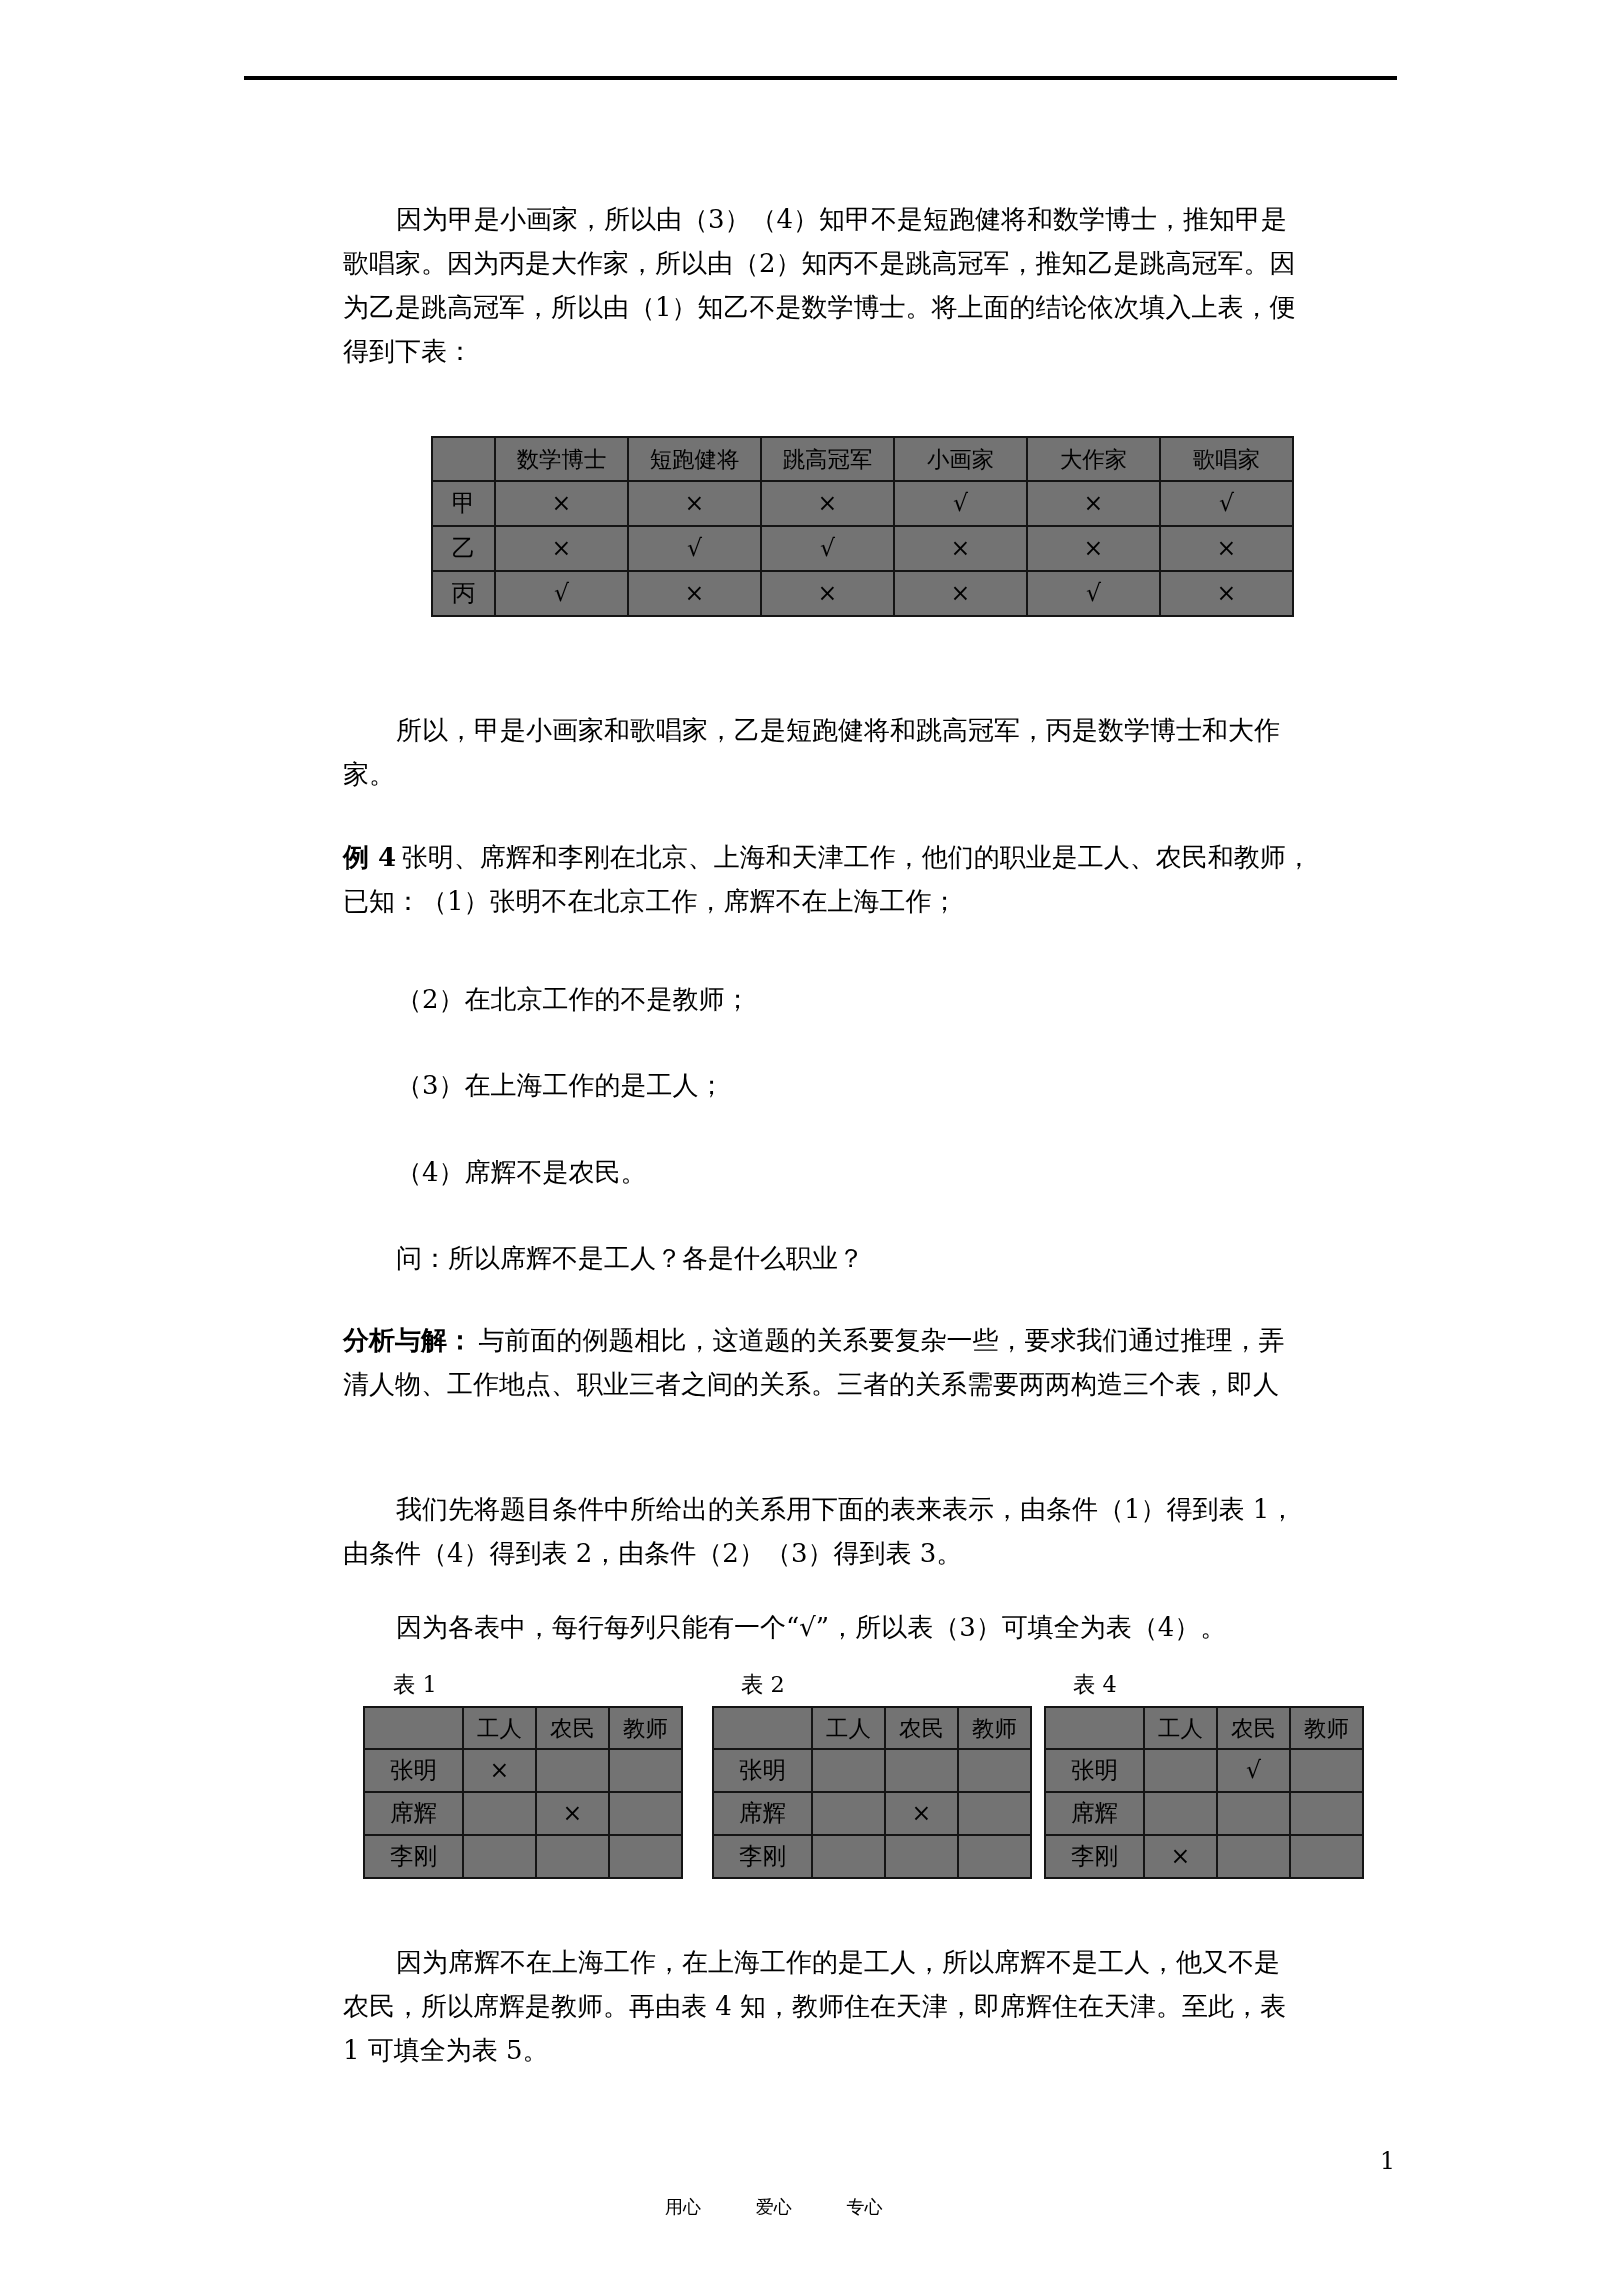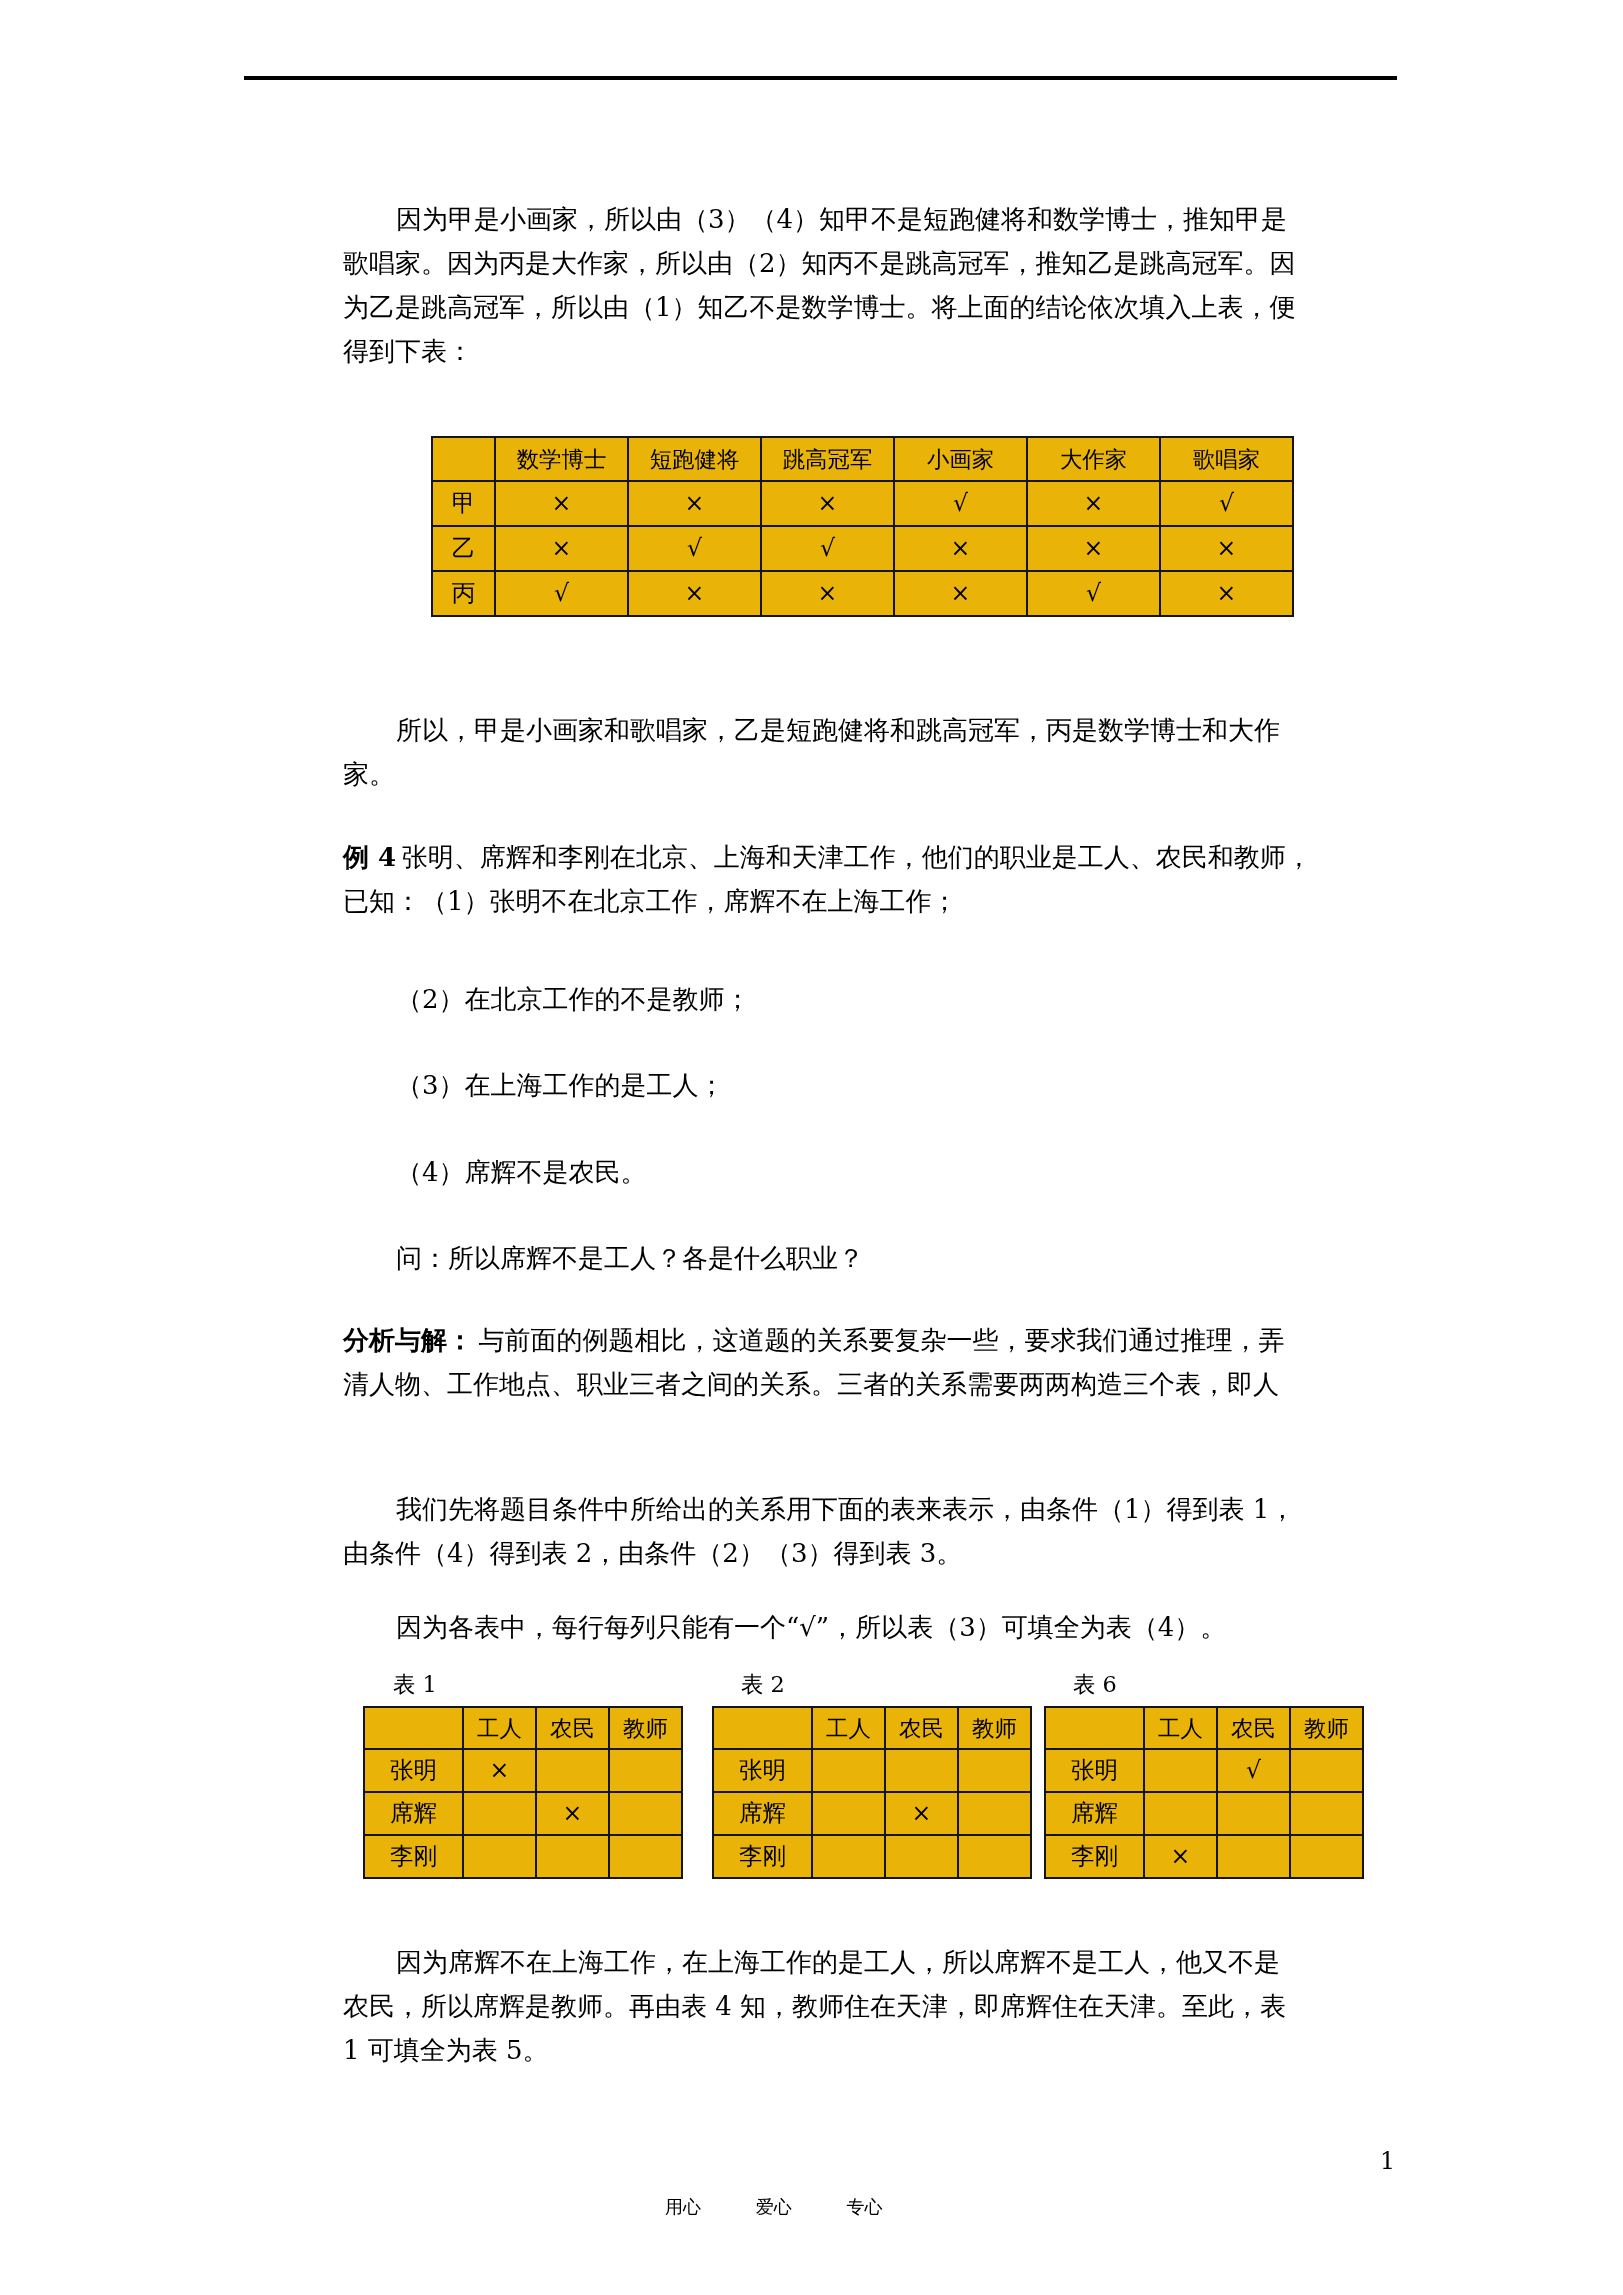--- a/index.html
+++ b/index.html
@@ -3,21 +3,21 @@
 <meta charset="utf-8">
 <style>
   html,body{margin:0;padding:0;background:#ffffff;}
   .page{position:relative;width:1469px;height:2295px;background:#ffffff;
         font-family:"DejaVu Serif","Liberation Serif",serif;color:#000;overflow:hidden;}
   .rule{position:absolute;left:244px;top:76px;width:1153px;height:3.9px;background:#000;}
   .block{position:absolute;left:343px;font-size:26px;line-height:44px;white-space:nowrap;}
   .line{display:block;}
   .indent{text-indent:53px;}
   .bold{font-weight:bold;margin-right:5.6px;}
-  table{border-collapse:collapse;table-layout:fixed;background:#eab308;}
+  table{border-collapse:collapse;table-layout:fixed;background:#737373;}
   td{border:2.2px solid #141414;text-align:center;vertical-align:middle;
      font-size:23.6px;line-height:1;padding:0;overflow:hidden;}
   .main-table{position:absolute;left:431px;top:436px;}
   .main-table td{height:43px;}
   .main-table tr.hdr td{height:42px;font-size:22.4px;}
   .small-table{position:absolute;top:1706px;}
   .small-table td{height:41px;margin-top:7px;}
   .small-table tr.hdr td{height:40px;font-size:22.4px;}
   .tbl-title{position:absolute;top:1671px;font-size:22.4px;line-height:27px;white-space:nowrap;}
   .mark{font-size:23.6px;}
@@ -112,21 +112,21 @@
 
   <div class="block" style="top:1487px">
     <span class="line indent">我们先将题目条件中所给出的关系用下面的表来表示，由条件（1）得到表 1，</span>
     <span class="line">由条件（4）得到表 2，由条件（2）（3）得到表 3。</span>
   </div>
 
   <div class="block indent" style="top:1605px">因为各表中，每行每列只能有一个“√”，所以表（3）可填全为表（4）。</div>
 
   <div class="tbl-title" style="left:393px">表 1</div>
   <div class="tbl-title" style="left:741px">表 2</div>
-  <div class="tbl-title" style="left:1073px">表 6</div>
+  <div class="tbl-title" style="left:1073px">表 4</div>
 
   <table class="small-table" style="left:363px">
     <colgroup>
         <col style="width:99px">
         <col style="width:73px">
         <col style="width:73px">
         <col style="width:73px">
       </colgroup>
     <tbody>
         <tr class="hdr">

